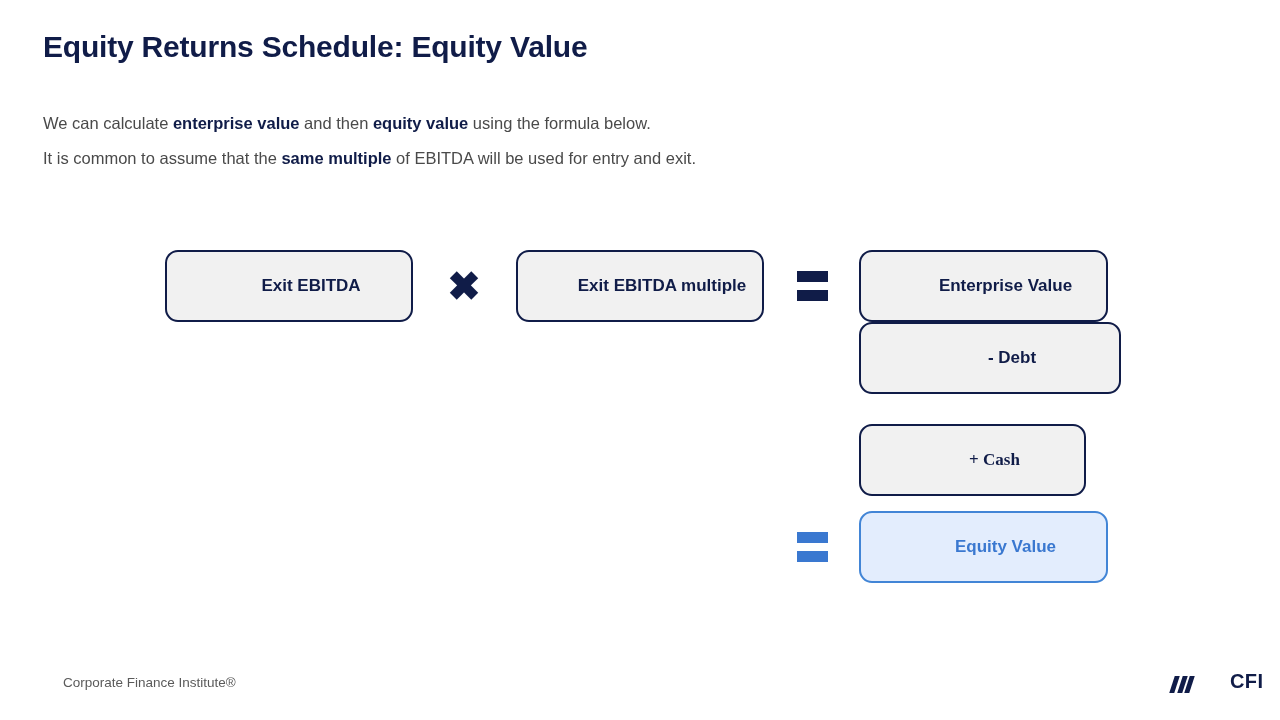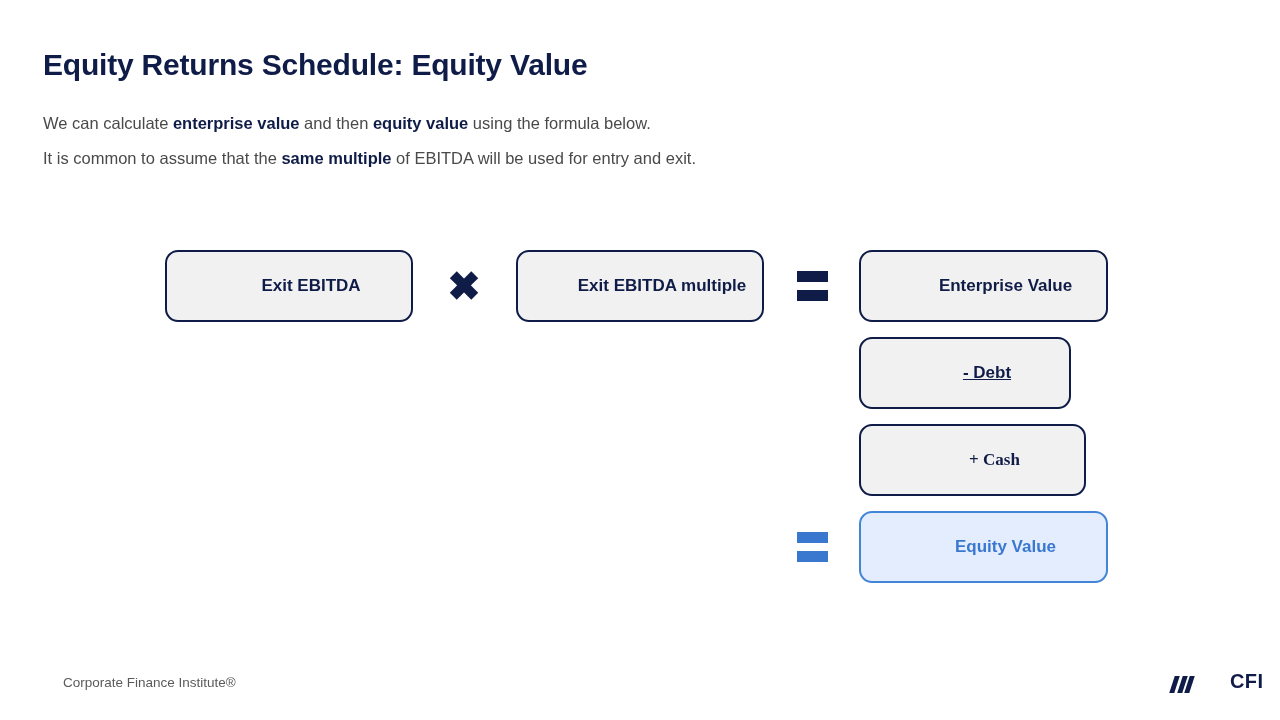--- a/index.html
+++ b/index.html
@@ -12,21 +12,21 @@
     background: #ffffff;
     font-family: "Liberation Sans", sans-serif;
     overflow: hidden;
     position: relative;
   }
 
   
   .slide-title {
     position: absolute;
     left: 43px;
-    top: 48px;
+    top: 30px;
     font-size: 30px;
     font-weight: bold;
     color: #101c48;
     letter-spacing: -0.2px;
     white-space: nowrap;
   }
 
   .body-line {
     position: absolute;
     left: 43px;
@@ -65,21 +65,21 @@
     border-color: #4285d6;
     color: #3a78d0;
   }
 
   
   .node-exit-ebitda       { left: 165px;  top: 250px; width: 248px; }
   .node-exit-multiple     { left: 516px;  top: 250px; width: 248px; }
 
   
   .node-enterprise-value  { left: 859px;  top: 250px; width: 249px; }
-  .node-debt              { left: 859px;  top: 337px; width: 212px; text-decoration: underline; }
+  .node-debt              { left: 859px;  top: 322px; width: 262px; }
   .node-cash              { left: 859px;  top: 424px; width: 227px; font-family: Liberation Serif, serif; }
   .node-equity-value      { left: 859px;  top: 511px; width: 249px; }
 
   
   .op {
     position: absolute;
     display: flex;
     align-items: center;
     justify-content: center;
   }

